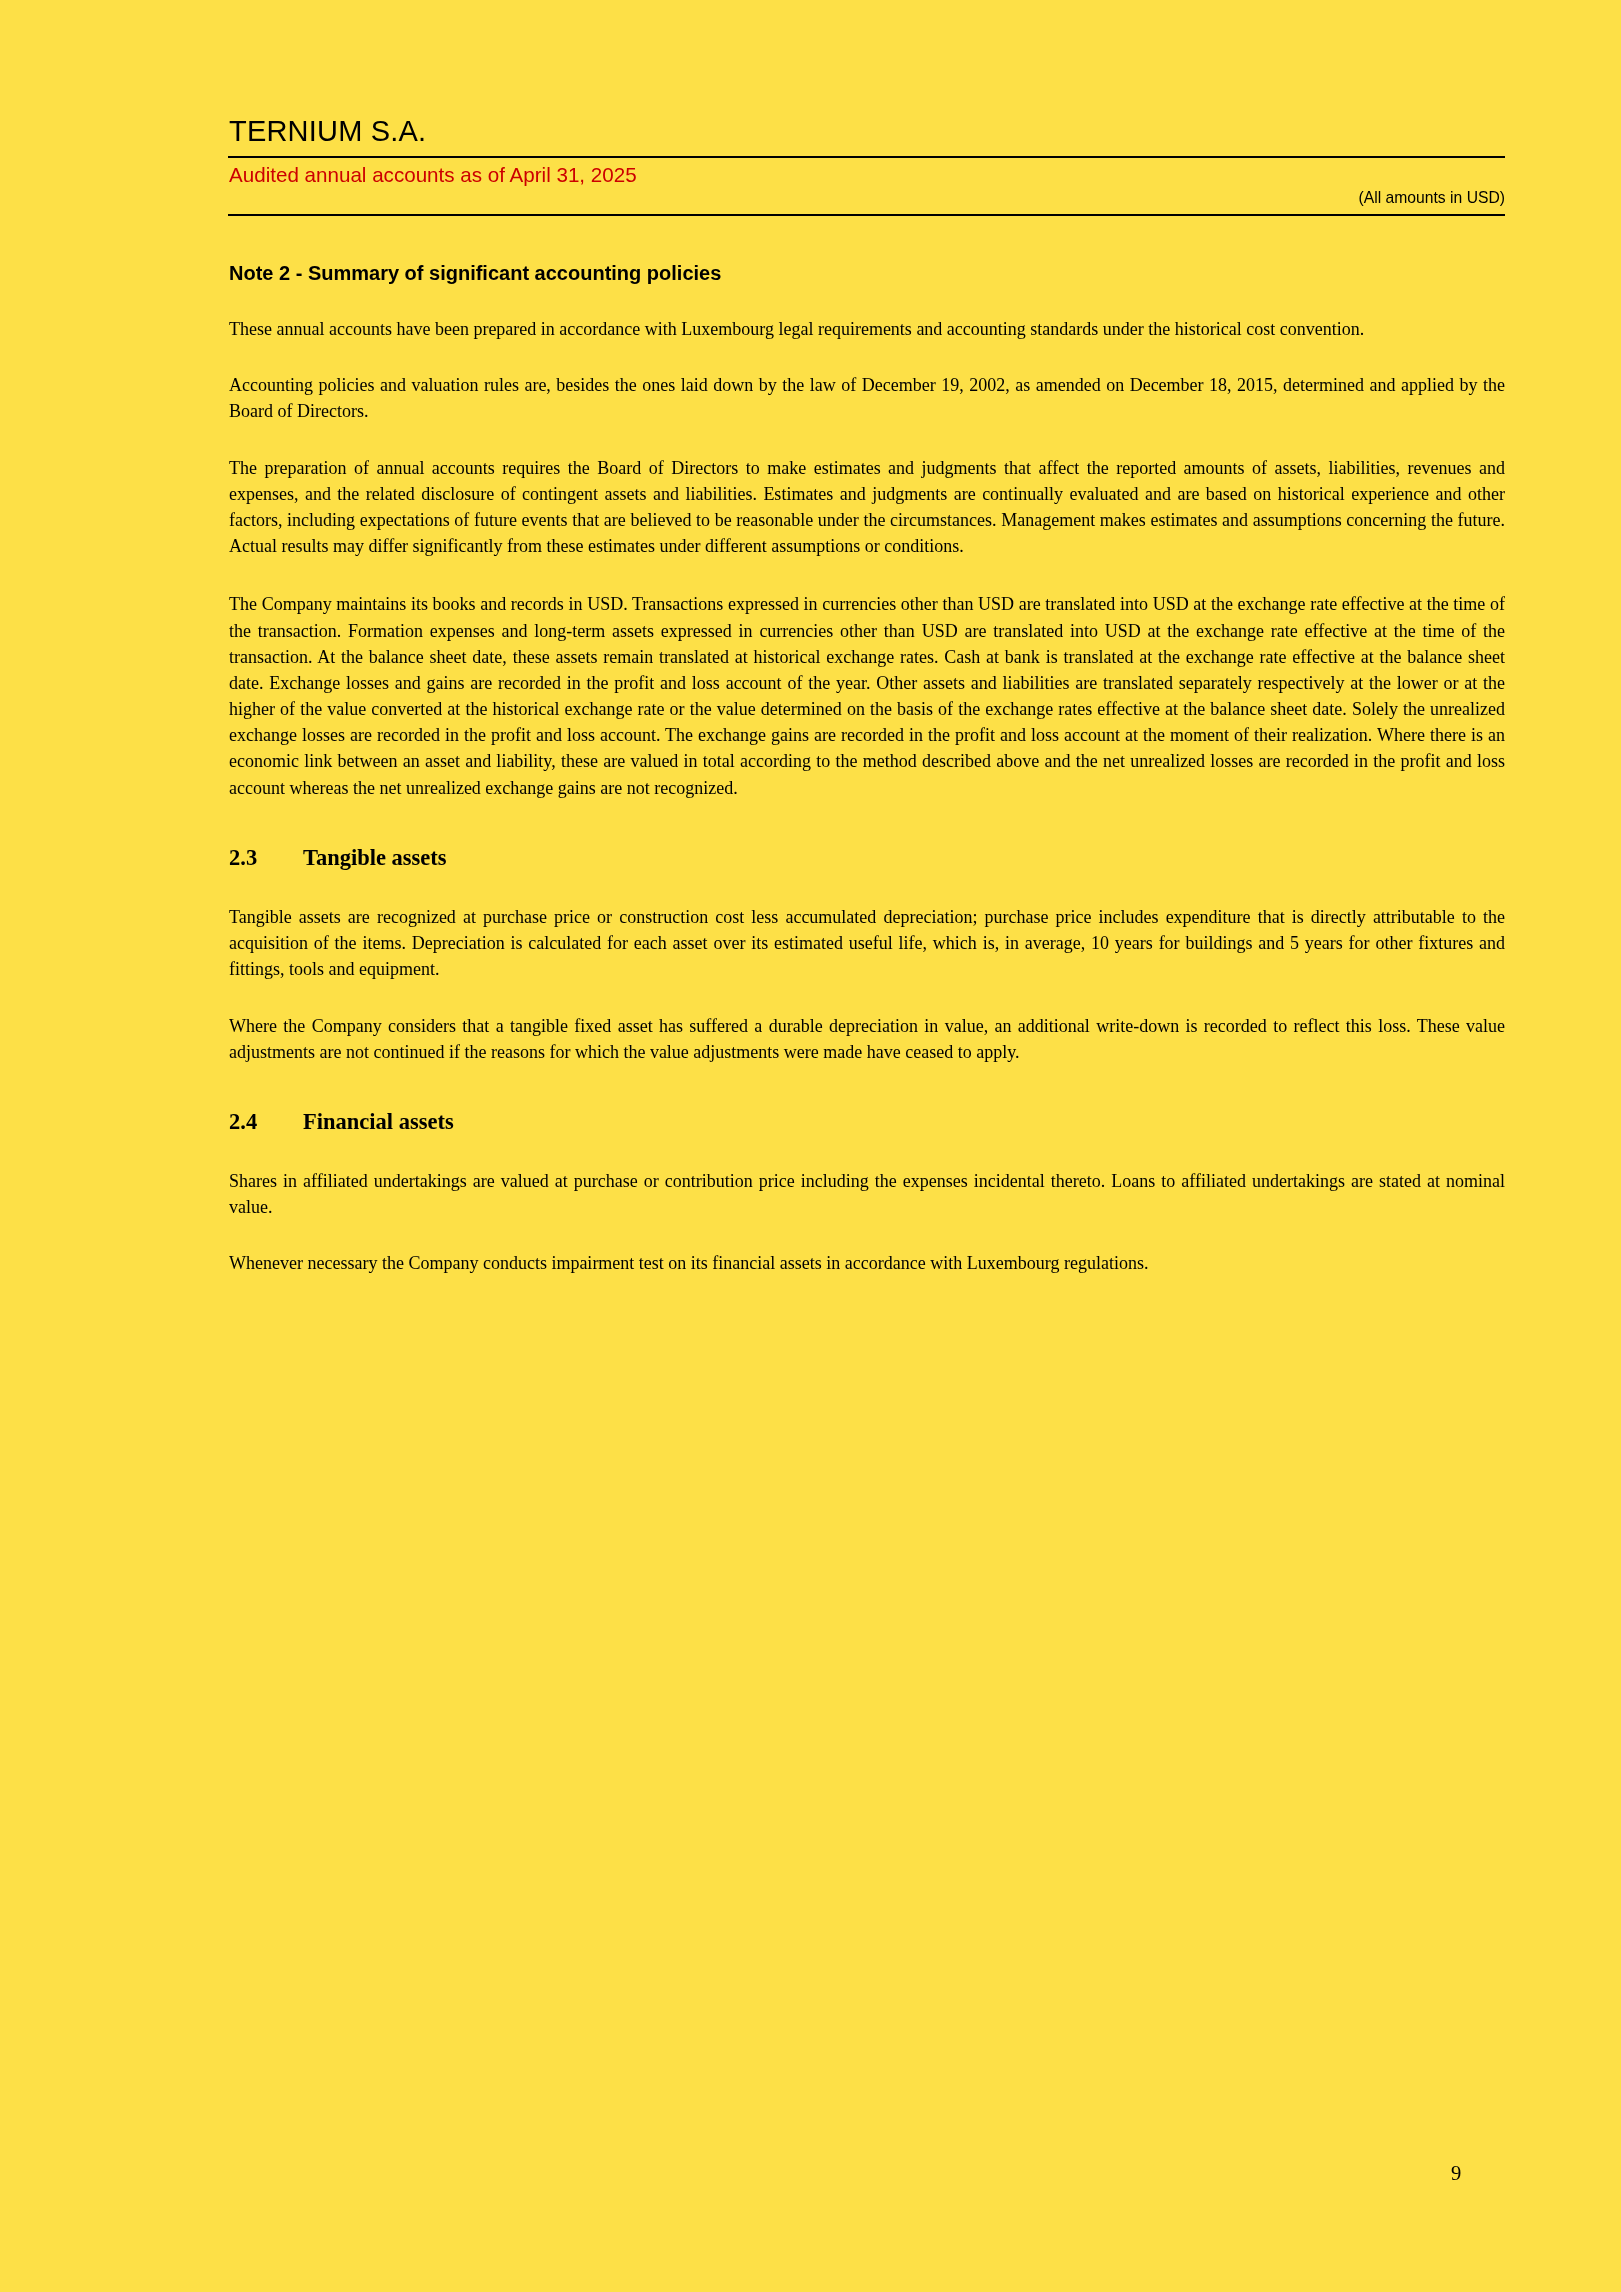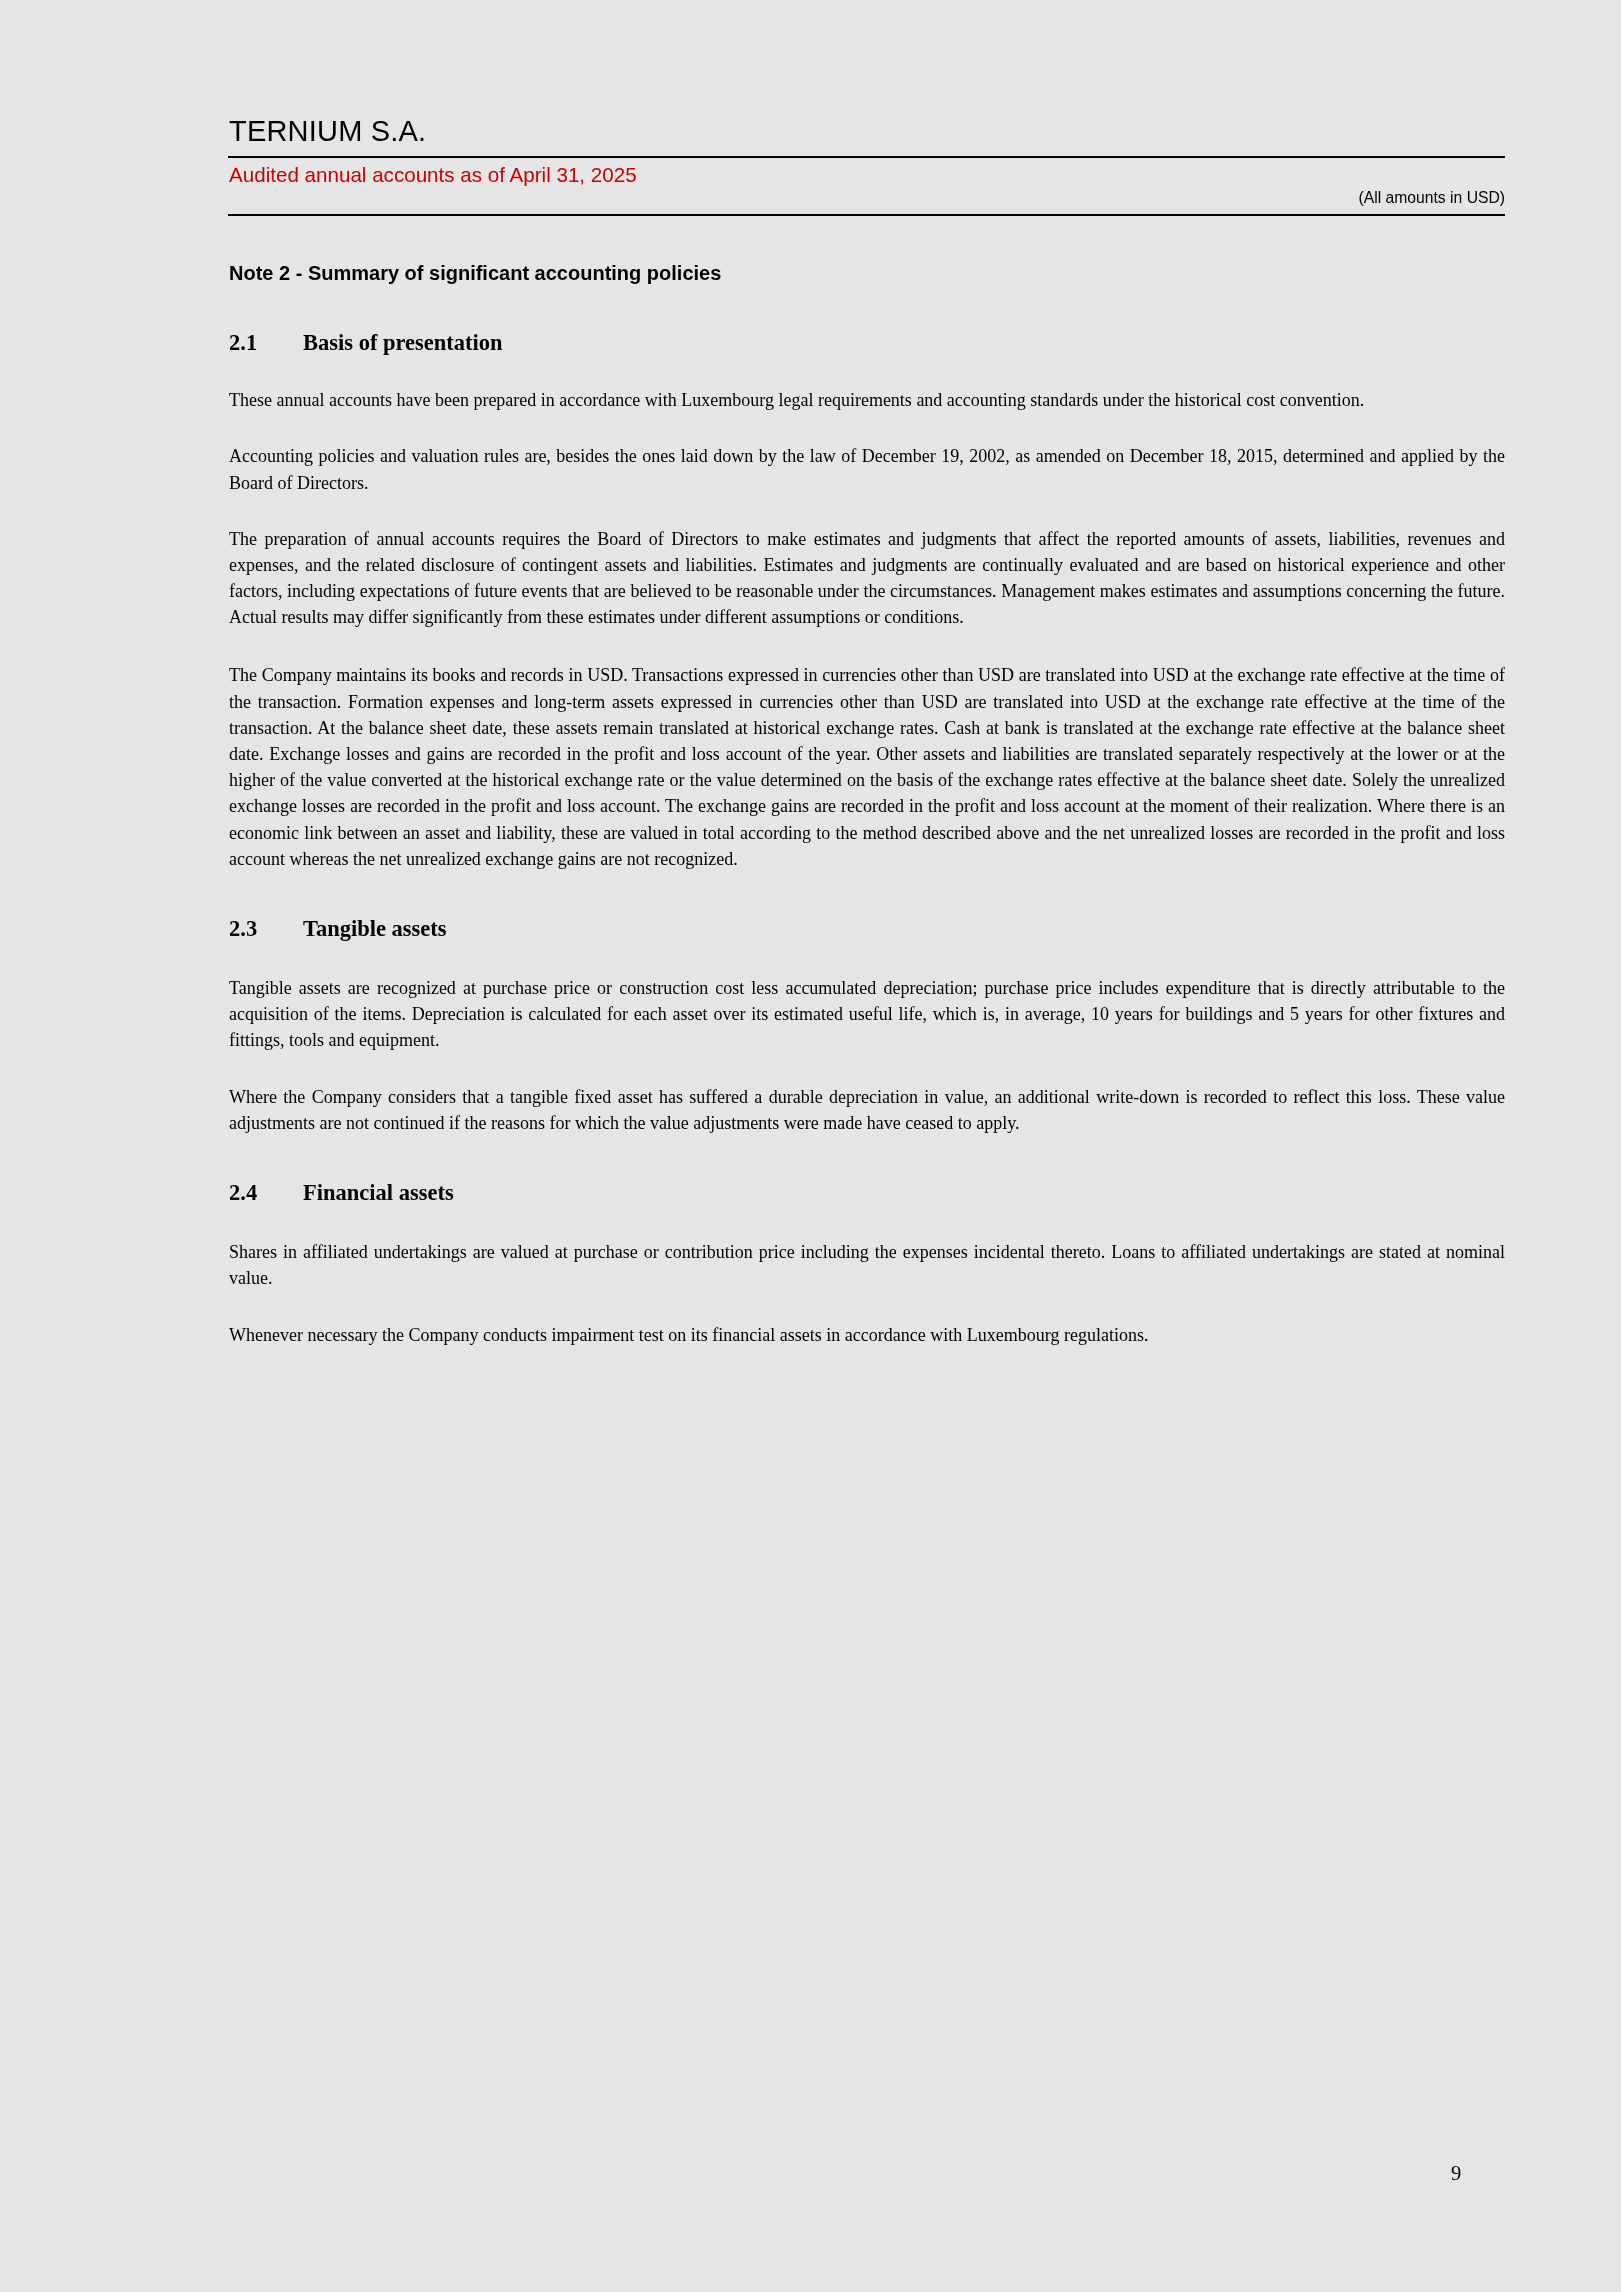--- a/index.html
+++ b/index.html
@@ -13,21 +13,21 @@
     font-family: "Liberation Serif", serif;
     color: #000000;
     position: relative;
     overflow: hidden;
   }
   .page {
     position: absolute;
     left: 0; top: 0;
     width: 1621px;
     height: 2293px;
-    background: #e5e5e5;
+    background: #fde047;
   }
   .content {
     position: absolute;
     left: 228px;
     top: 116px;
     width: 1277px;
   }
 
   
   .doc-title {
@@ -127,24 +127,20 @@
     <div>
       <div class="doc-title">TERNIUM S.A.</div>
       <div class="rule-top"></div>
       <div class="doc-subtitle">Audited annual accounts as of April 31, 2025</div>
       <div class="doc-currency">(All amounts in USD)</div>
       <div class="rule-bottom"></div>
     </div>
 
     <div class="note-heading">Note 2 - Summary of significant accounting policies</div>
 
-    <div class="sub-heading">
-      <span class="num">2.1</span>
-      <span class="ttl">Basis of presentation</span>
-    </div>
     <p class="body">These annual accounts have been prepared in accordance with Luxembourg legal requirements and accounting standards under the historical cost convention.</p>
     <p class="body">Accounting policies and valuation rules are, besides the ones laid down by the law of December 19, 2002, as amended on December 18, 2015, determined and applied by the Board of Directors.</p>
     <p class="body">The preparation of annual accounts requires the Board of Directors to make estimates and judgments that affect the reported amounts of assets, liabilities, revenues and expenses, and the related disclosure of contingent assets and liabilities. Estimates and judgments are continually evaluated and are based on historical experience and other factors, including expectations of future events that are believed to be reasonable under the circumstances. Management makes estimates and assumptions concerning the future. Actual results may differ significantly from these estimates under different assumptions or conditions.</p>
 
     <p class="body tight-top">The Company maintains its books and records in USD. Transactions expressed in currencies other than USD are translated into USD at the exchange rate effective at the time of the transaction. Formation expenses and long-term assets expressed in currencies other than USD are translated into USD at the exchange rate effective at the time of the transaction. At the balance sheet date, these assets remain translated at historical exchange rates. Cash at bank is translated at the exchange rate effective at the balance sheet date. Exchange losses and gains are recorded in the profit and loss account of the year. Other assets and liabilities are translated separately respectively at the lower or at the higher of the value converted at the historical exchange rate or the value determined on the basis of the exchange rates effective at the balance sheet date. Solely the unrealized exchange losses are recorded in the profit and loss account. The exchange gains are recorded in the profit and loss account at the moment of their realization. Where there is an economic link between an asset and liability, these are valued in total according to the method described above and the net unrealized losses are recorded in the profit and loss account whereas the net unrealized exchange gains are not recognized.</p>
 
     <div class="sub-heading">
       <span class="num">2.3</span>
       <span class="ttl">Tangible assets</span>
     </div>

